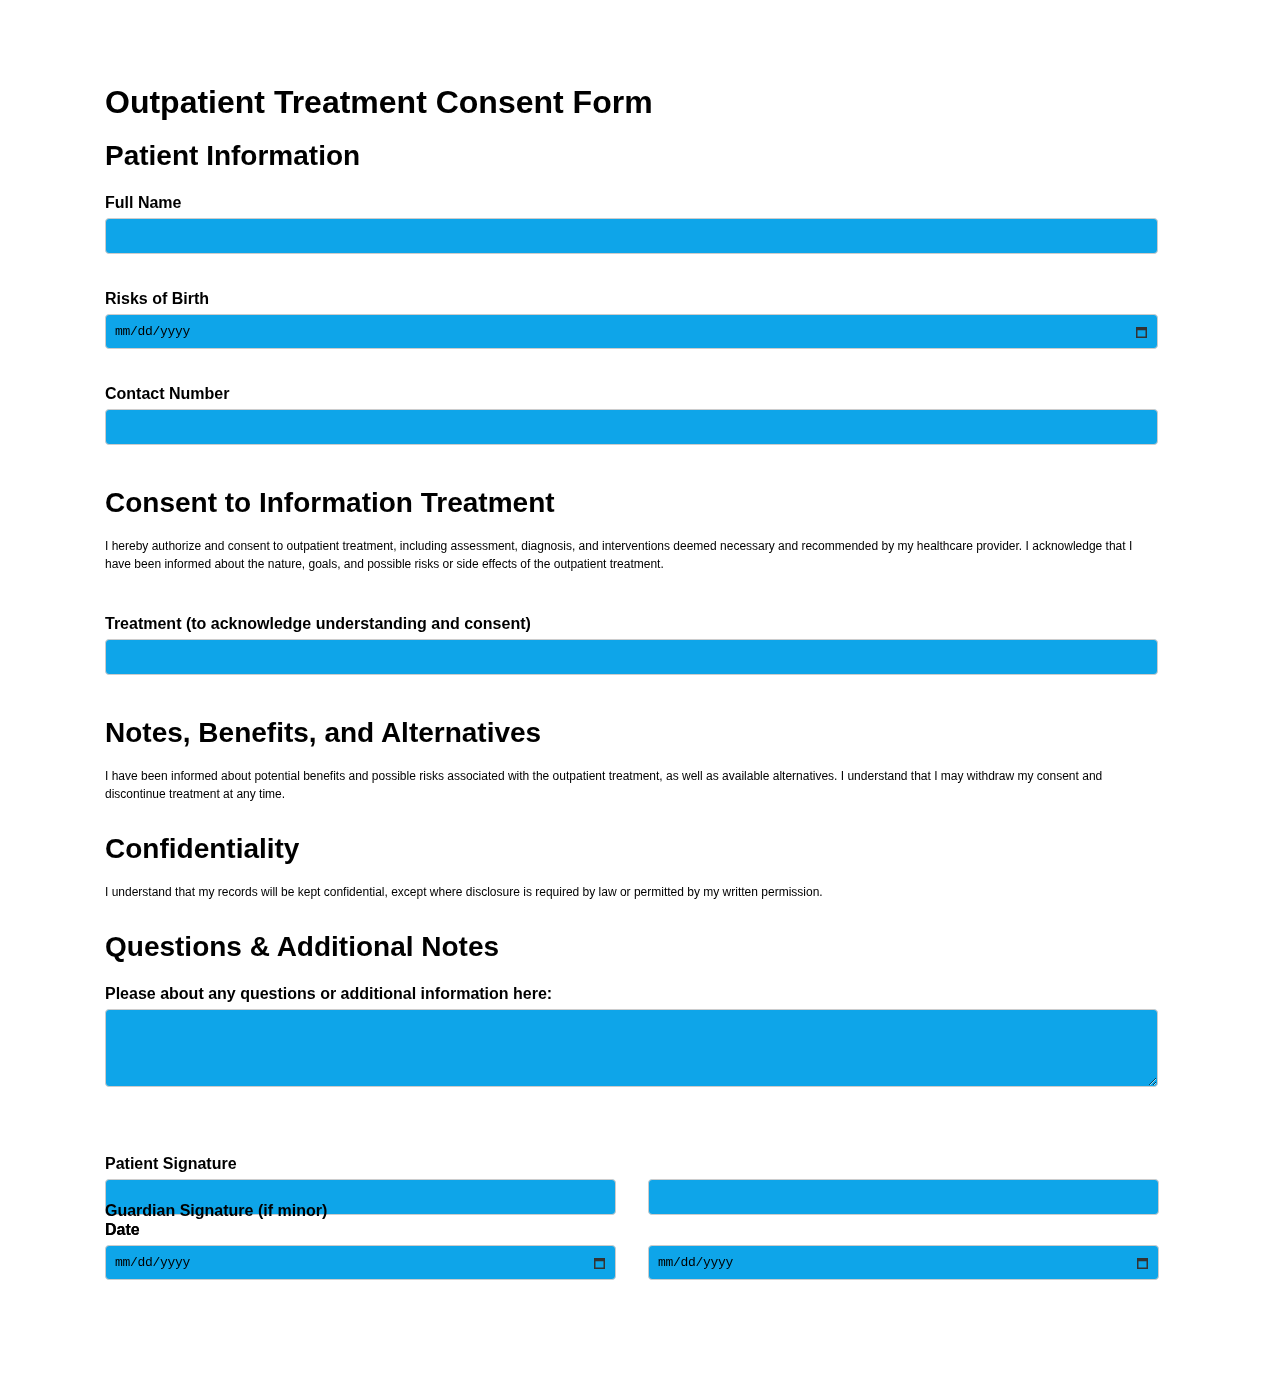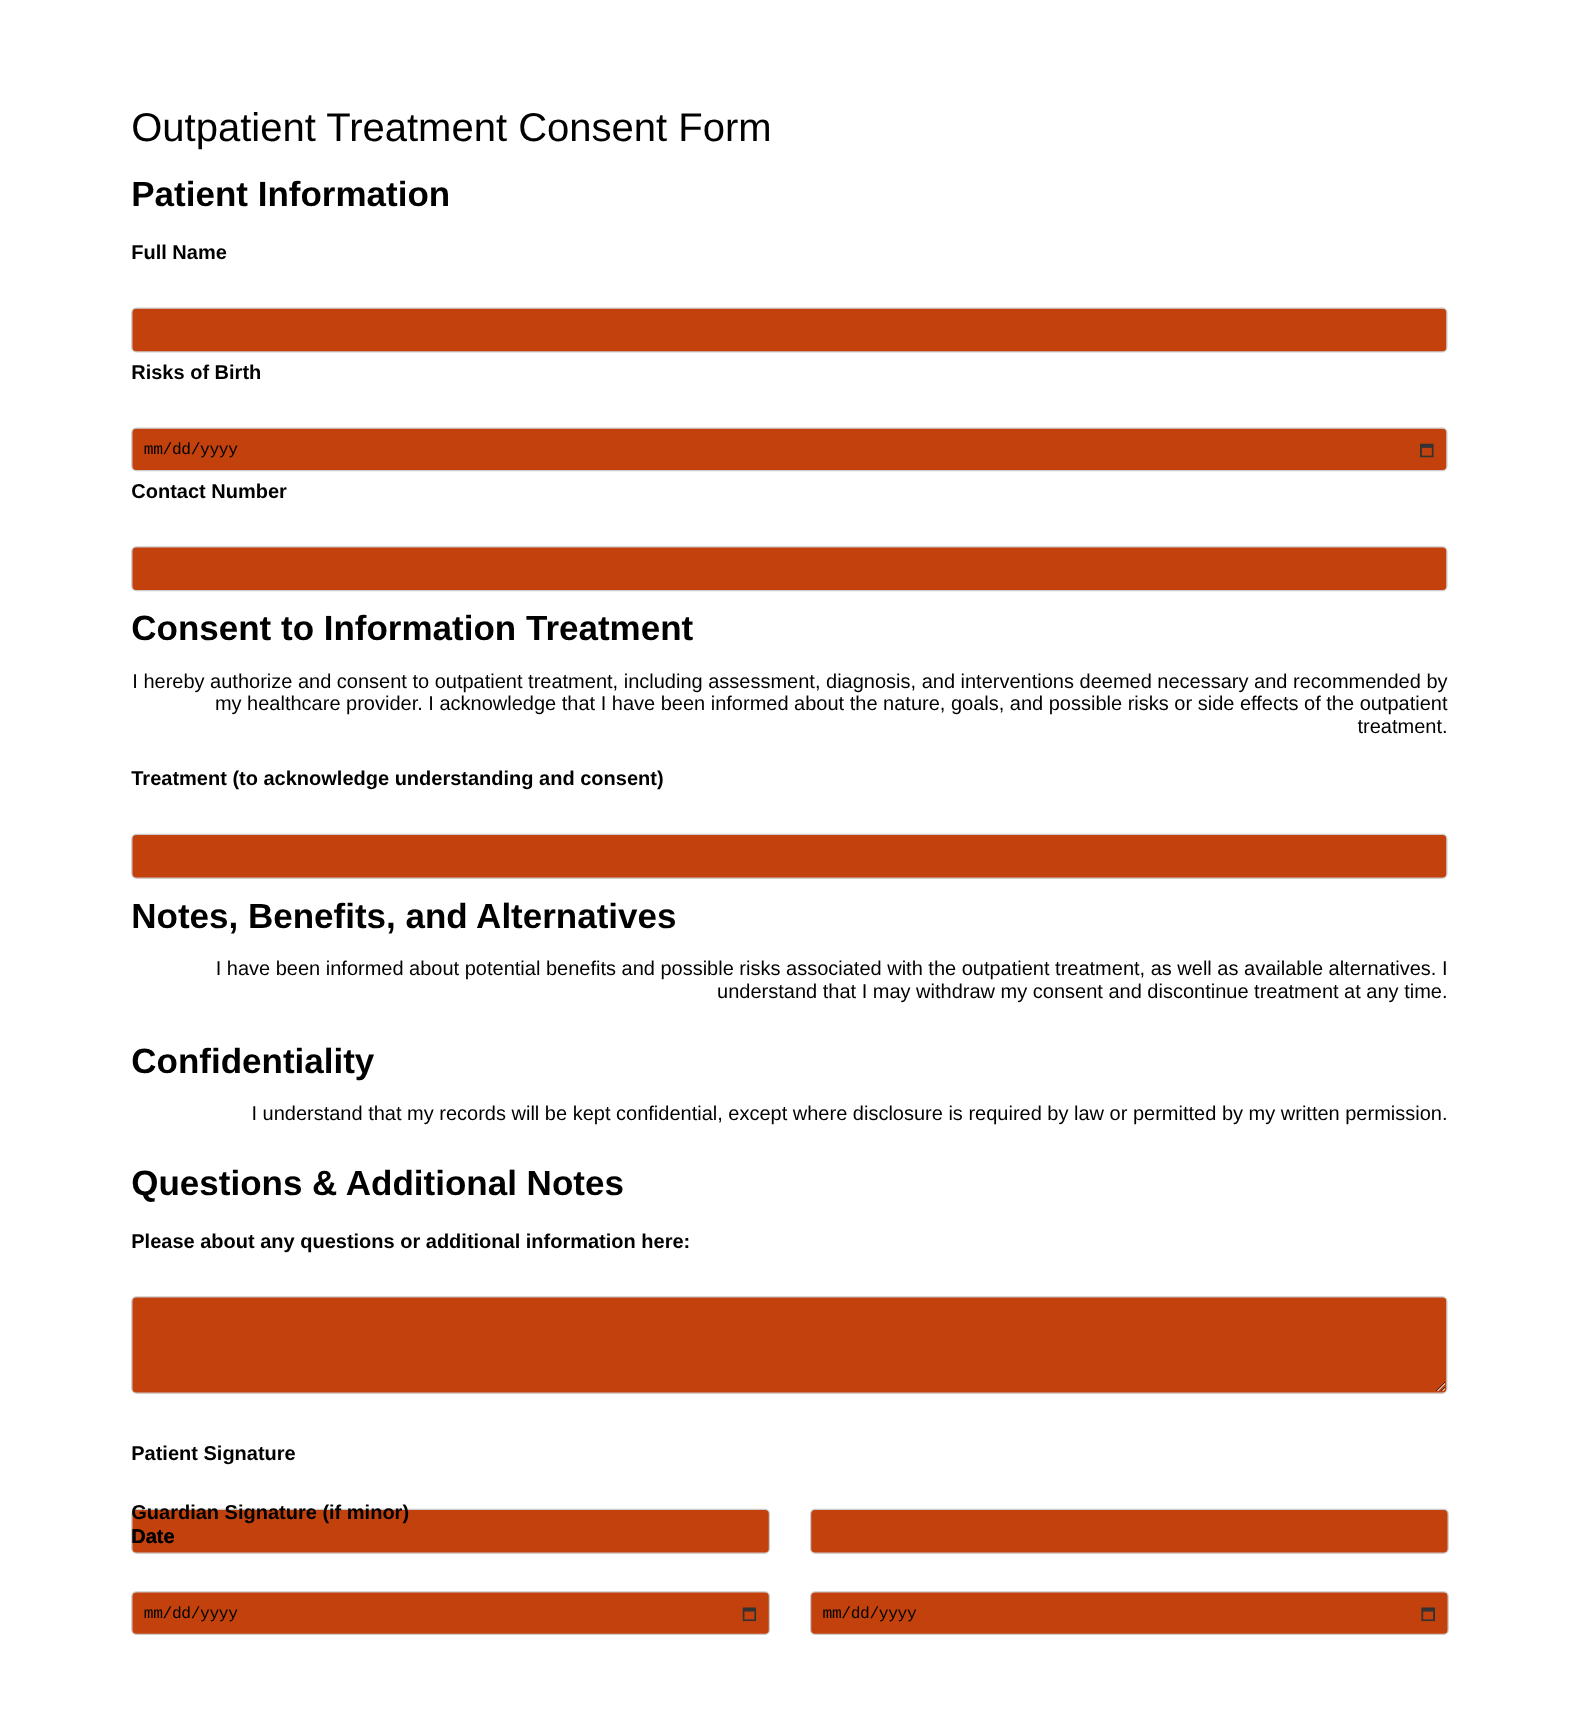--- a/index.html
+++ b/index.html
@@ -14,21 +14,21 @@
     .container {
       position: absolute;
       left: 105px;
       top: 0;
       width: 1053px;
     }
     h1 {
       position: absolute;
       left: 0; top: 84px;
       font-size: 32px;
-      font-weight: normal;
+      font-weight: bold;
       line-height: 36px;
       white-space: nowrap;
     }
     h2 {
       position: absolute;
       left: 0;
       font-size: 28px;
       font-weight: bold;
       line-height: 28px;
       white-space: nowrap;
@@ -38,35 +38,33 @@
       left: 0;
       font-size: 16px;
       font-weight: bold;
       line-height: 18px;
       white-space: nowrap;
     }
     p.txt {
       position: absolute;
       left: 0;
       width: 1053px;
-      font-size: 16px;
+      font-size: 12px;
       line-height: 18px;
-      text-align: right;
     }
     .field {
       position: absolute;
       left: 0;
       width: 1053px;
       height: 36px;
       border: 1px solid #cccccc;
       border-radius: 4px;
-      background: #c2410c;
+      background: #0ea5e9;
       font-family: "Liberation Sans", sans-serif;
       font-size: 14px;
-      margin-top: 28px;
     }
     .date {
       display: flex;
       align-items: center;
       justify-content: space-between;
       padding: 0 10px 0 9px;
       height: 35px;
     }
     .date .ph {
       font-family: "Liberation Mono", monospace;

